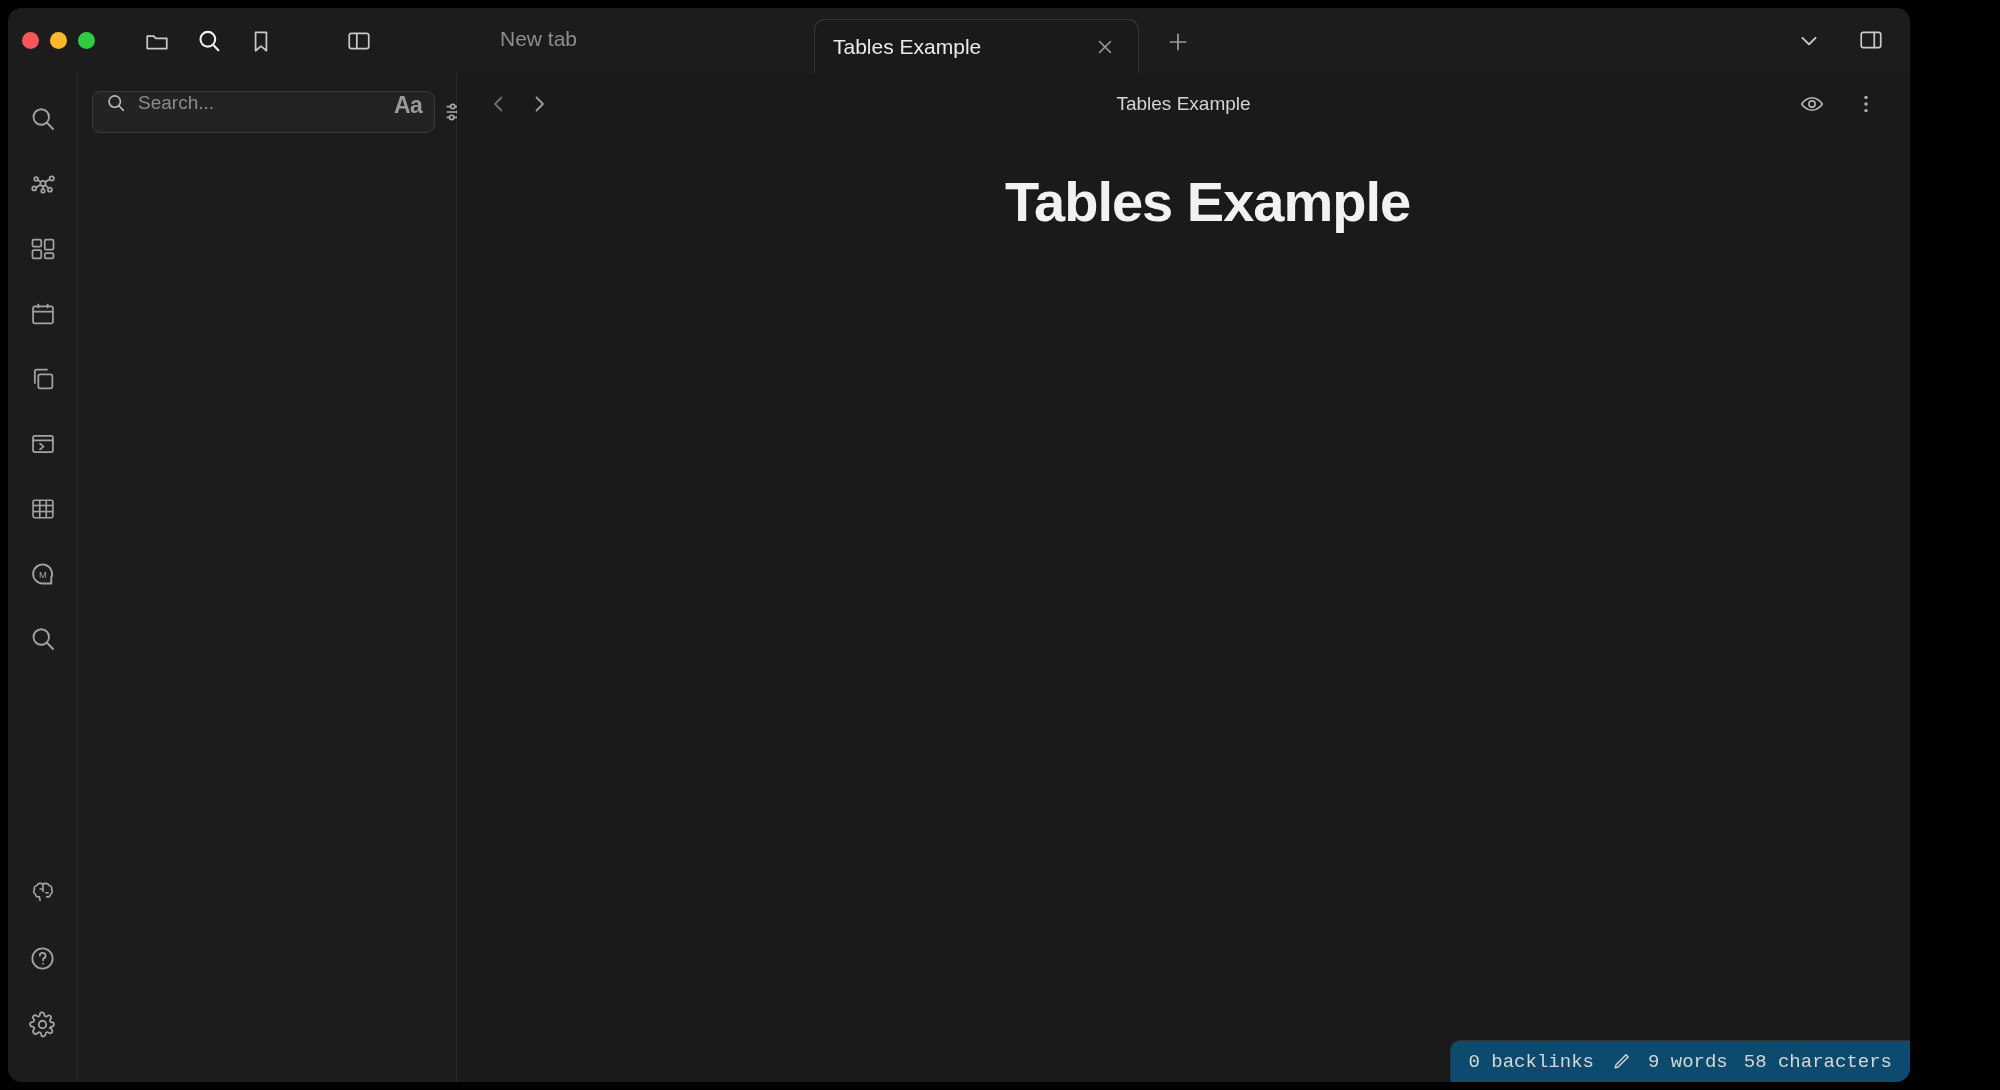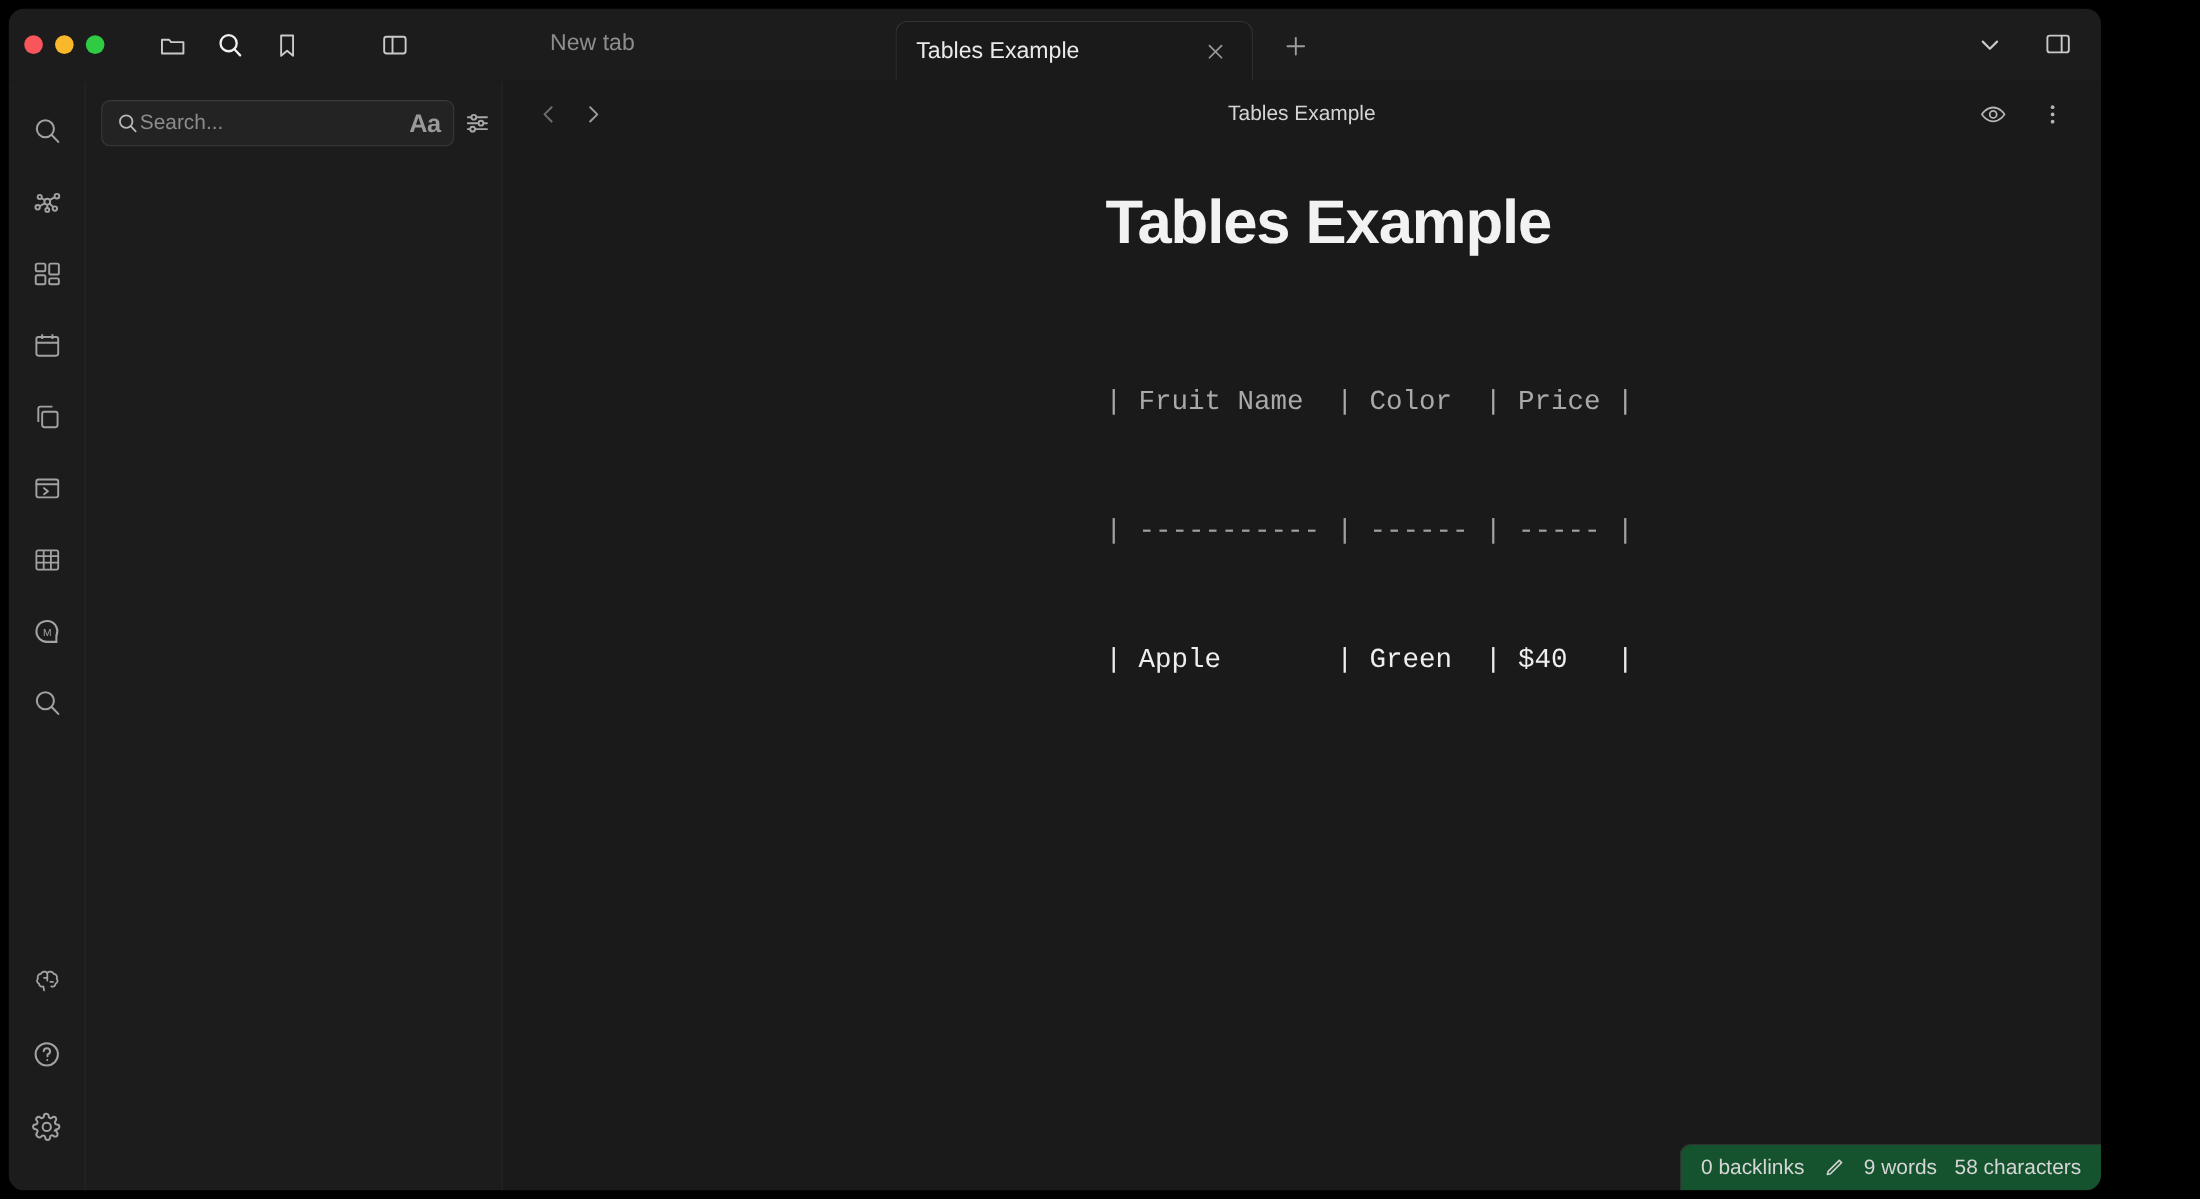--- a/index.html
+++ b/index.html
@@ -100,22 +100,22 @@
     background:#1c1c1c;
     border-right:1px solid #2a2a2a;
     padding:18px 0 0 0;
   }
   .panel-top { display:flex; align-items:center; padding:0 14px; gap:8px; }
   .searchbox {
     flex:1; height:42px;
     background:#232323;
     border:1px solid #3a3a3a;
     border-radius:8px;
-    display:flex; align-items:center;
-    padding:0 12px; 
+    display:flex; align-items:flex-start;
+    padding:0 12px; gap:11px;
   }
   .searchbox .s-ico { color:#b8b8b8; display:flex; }
   .search-input {
     flex:1; background:transparent; border:none; outline:none;
     color:#e6e6e6; font-size:19px;
     font-family:"Liberation Sans", sans-serif;
   }
   .search-input::placeholder { color:#8c8c8c; }
   .aa-btn { color:#9a9a9a; font-size:23px; font-weight:700; letter-spacing:-.5px; }
   .filter-btn {
@@ -155,27 +155,27 @@
     font-size:25px; line-height:1.56;
     white-space:pre;
   }
   .row-head { color:#a9a9a9; }
   .row-sep { color:#a0a0a0; }
   .row-body { color:#eeeeee; }
 
   
   .statusbar {
     position:absolute; right:0; bottom:0;
-    background:#14532d;
+    background:#0c4a6e;
     border-top:1px solid #313131;
     border-left:1px solid #313131;
     border-top-left-radius:10px;
     height:42px;
     display:flex; align-items:center;
-    padding:0 18px; gap:16px;
+    padding:0 18px; gap:16px;font-family:Liberation Mono, monospace;
   }
   .status-item { color:#d6d6d6; font-size:19px; }
   .status-ico { color:#d0d0d0; display:flex; align-items:center; }
 </style>
 </head>
 <body>
 
 <div class="window">
 
   <div class="titlebar">
@@ -401,25 +401,20 @@
                 <circle cx="12" cy="12" r="1.7"></circle>
                 <circle cx="12" cy="18.6" r="1.7"></circle>
             </svg>
           </div>
         </div>
       </div>
 
       <div class="doc">
         <div class="doc-inner">
           <div class="doc-title">Tables Example</div>
-          <div class="code-table">
-            <div class="row-head">| Fruit Name  | Color  | Price |</div>
-            <div class="row-sep">| ----------- | ------ | ----- |</div>
-            <div class="row-body">| Apple       | Green  | $40   |</div>
-          </div>
         </div>
       </div>
 
       <div class="statusbar">
         <span class="status-item">0 backlinks</span>
         <span class="status-ico">
           <svg width="22" height="22" viewBox="0 0 24 24" fill="none" stroke="currentColor" stroke-width="1.6" stroke-linejoin="round">
             <path d="M17.5 4.2l2.3 2.3-11 11-3.1.8.8-3.1z"></path>
           </svg>
         </span>

